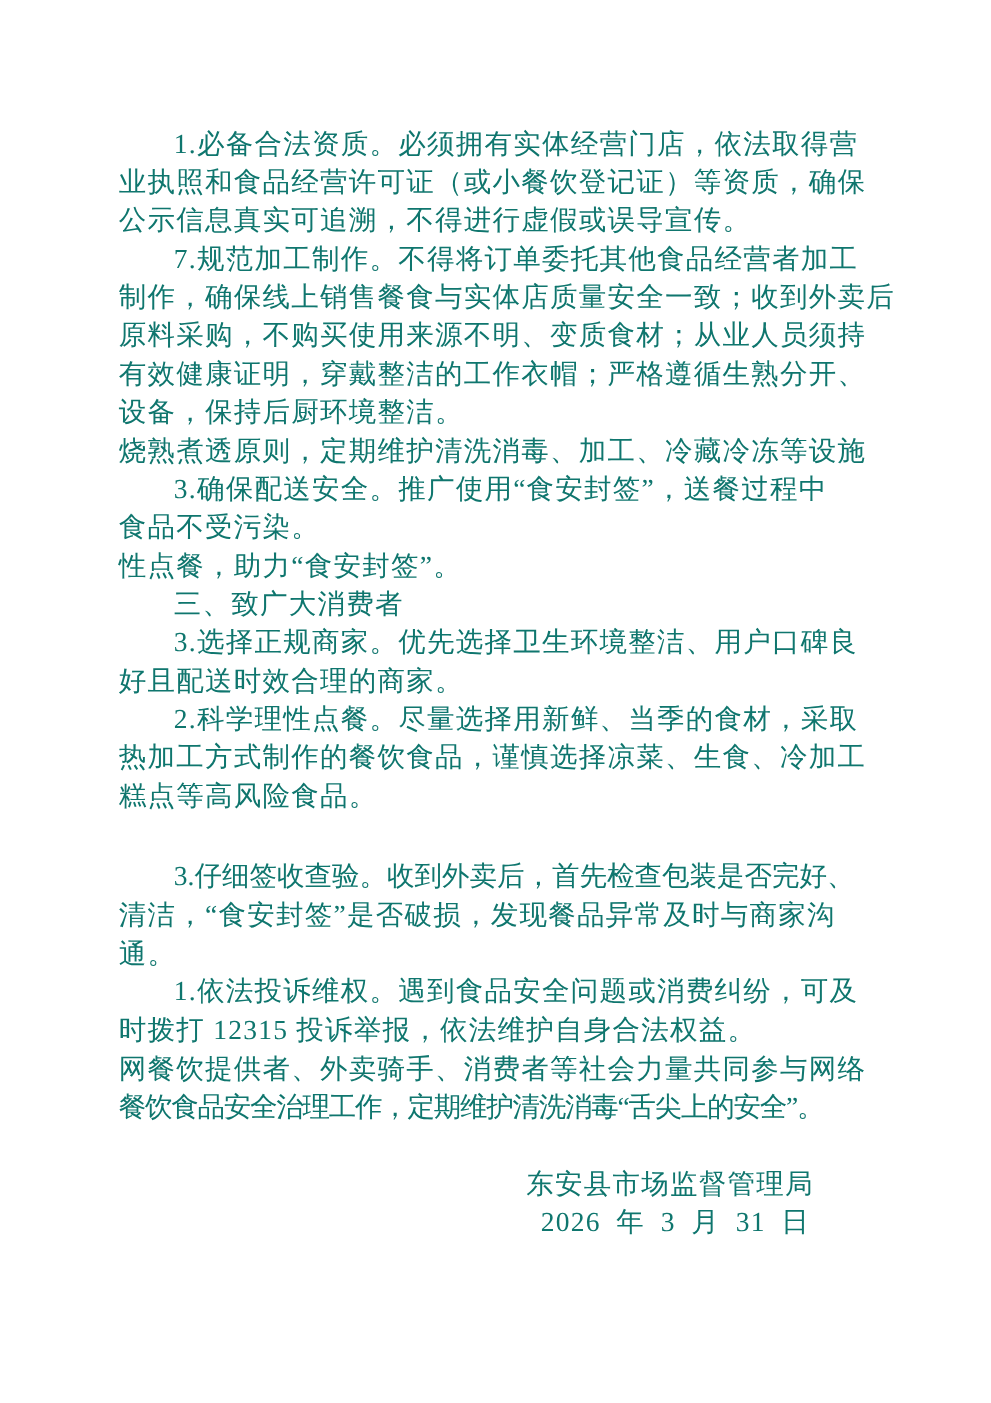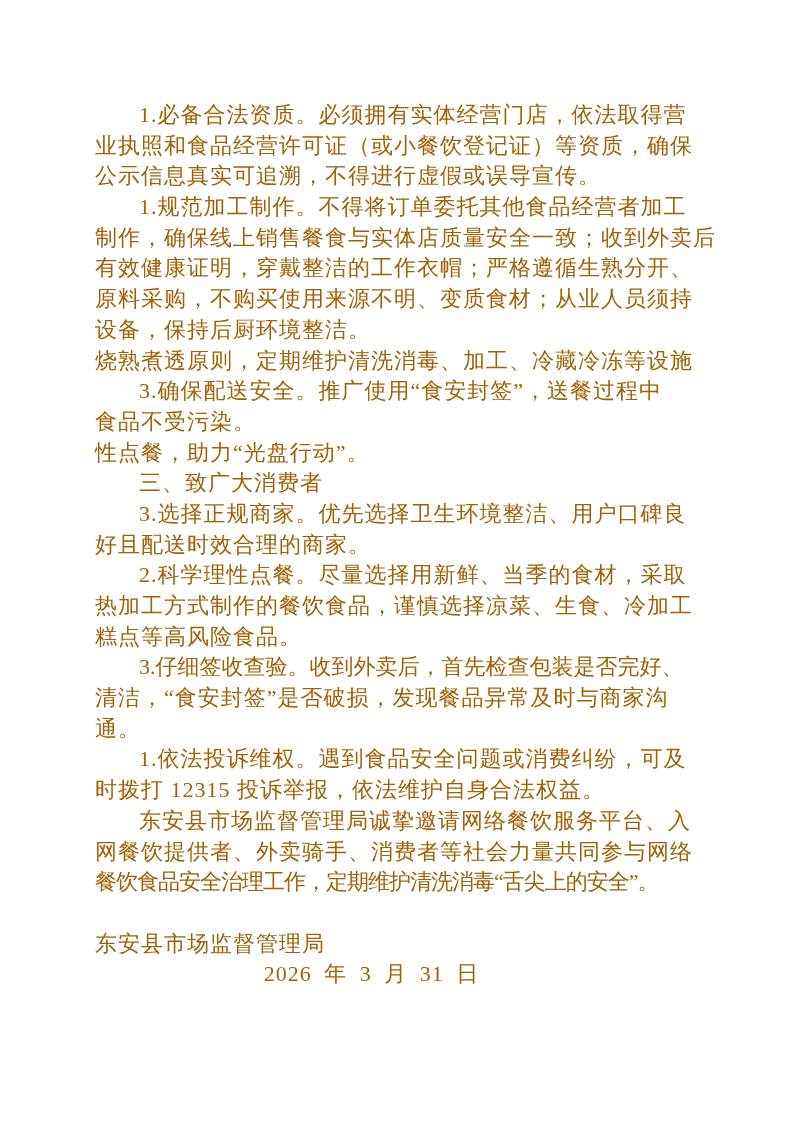--- a/index.html
+++ b/index.html
@@ -15,81 +15,82 @@
     font-family: "Liberation Serif", "DejaVu Serif", serif;
   }
   .doc {
     position: absolute;
     left: 95px;
     top: 100px;
     width: 602px;
     font-size: 22px;
     line-height: 30.7px;
     letter-spacing: 1px;
-    color: #a16207;
+    color: #0f766e;
     text-rendering: optimizeLegibility;
   }
   .docline {
     height: 30.7px;
     white-space: nowrap;
   }
   .docline[data-style="indent"] {
     padding-left: 44px;
   }
   .docline[data-style="indent-tight"] {
     padding-left: 44px;
     letter-spacing: 0px;
+    margin-top: 34px;
   }
   .docline[data-style="flush-tight"] {
     letter-spacing: -1px;
   }
   .spacer-line {
     height: 30.7px;
   }
   .signature-line {
     height: 30.7px;
+    text-align: right;
     padding-right: 46px;
     white-space: nowrap;
   }
   .date-line {
     height: 30.7px;
-    text-align: center;
+    text-align: right;
     padding-right: 49px;
     word-spacing: 6px;
     white-space: nowrap;
   }
 </style>
 </head>
 <body>
 
 <div class="doc">
   <div>
       <div class="docline" data-style="indent">1.必备合法资质。必须拥有实体经营门店，依法取得营</div>
       <div class="docline" data-style="flush">业执照和食品经营许可证（或小餐饮登记证）等资质，确保</div>
       <div class="docline" data-style="flush">公示信息真实可追溯，不得进行虚假或误导宣传。</div>
-      <div class="docline" data-style="indent">1.规范加工制作。不得将订单委托其他食品经营者加工</div>
+      <div class="docline" data-style="indent">7.规范加工制作。不得将订单委托其他食品经营者加工</div>
       <div class="docline" data-style="flush">制作，确保线上销售餐食与实体店质量安全一致；收到外卖后</div>
+      <div class="docline" data-style="flush">原料采购，不购买使用来源不明、变质食材；从业人员须持</div>
       <div class="docline" data-style="flush">有效健康证明，穿戴整洁的工作衣帽；严格遵循生熟分开、</div>
-      <div class="docline" data-style="flush">原料采购，不购买使用来源不明、变质食材；从业人员须持</div>
       <div class="docline" data-style="flush">设备，保持后厨环境整洁。</div>
       <div class="docline" data-style="flush">烧熟煮透原则，定期维护清洗消毒、加工、冷藏冷冻等设施</div>
       <div class="docline" data-style="indent">3.确保配送安全。推广使用“食安封签”，送餐过程中</div>
       <div class="docline" data-style="flush">食品不受污染。</div>
-      <div class="docline" data-style="flush">性点餐，助力“光盘行动”。</div>
+      <div class="docline" data-style="flush">性点餐，助力“食安封签”。</div>
       <div class="docline" data-style="indent">三、致广大消费者</div>
       <div class="docline" data-style="indent">3.选择正规商家。优先选择卫生环境整洁、用户口碑良</div>
       <div class="docline" data-style="flush">好且配送时效合理的商家。</div>
       <div class="docline" data-style="indent">2.科学理性点餐。尽量选择用新鲜、当季的食材，采取</div>
       <div class="docline" data-style="flush">热加工方式制作的餐饮食品，谨慎选择凉菜、生食、冷加工</div>
       <div class="docline" data-style="flush">糕点等高风险食品。</div>
       <div class="docline" data-style="indent-tight">3.仔细签收查验。收到外卖后，首先检查包装是否完好、</div>
       <div class="docline" data-style="flush">清洁，“食安封签”是否破损，发现餐品异常及时与商家沟</div>
       <div class="docline" data-style="flush">通。</div>
       <div class="docline" data-style="indent">1.依法投诉维权。遇到食品安全问题或消费纠纷，可及</div>
       <div class="docline" data-style="flush">时拨打 12315 投诉举报，依法维护自身合法权益。</div>
-      <div class="docline" data-style="indent">东安县市场监督管理局诚挚邀请网络餐饮服务平台、入</div>
       <div class="docline" data-style="flush">网餐饮提供者、外卖骑手、消费者等社会力量共同参与网络</div>
       <div class="docline" data-style="flush-tight">餐饮食品安全治理工作，定期维护清洗消毒“舌尖上的安全”。</div>
     </div>
   <div class="spacer-line"></div>
   <div class="signature-line">东安县市场监督管理局</div>
   <div class="date-line">2026 年 3 月 31 日</div>
 </div>
 
 </body></html>

